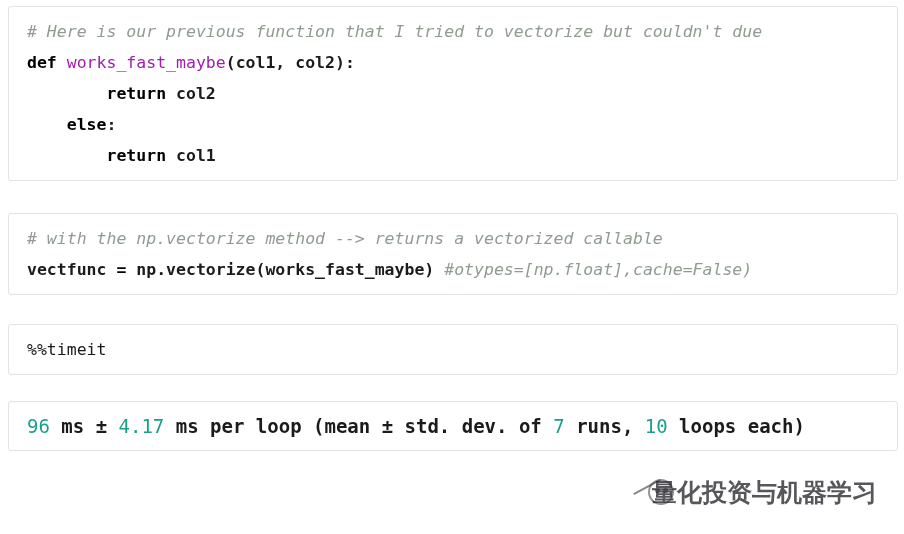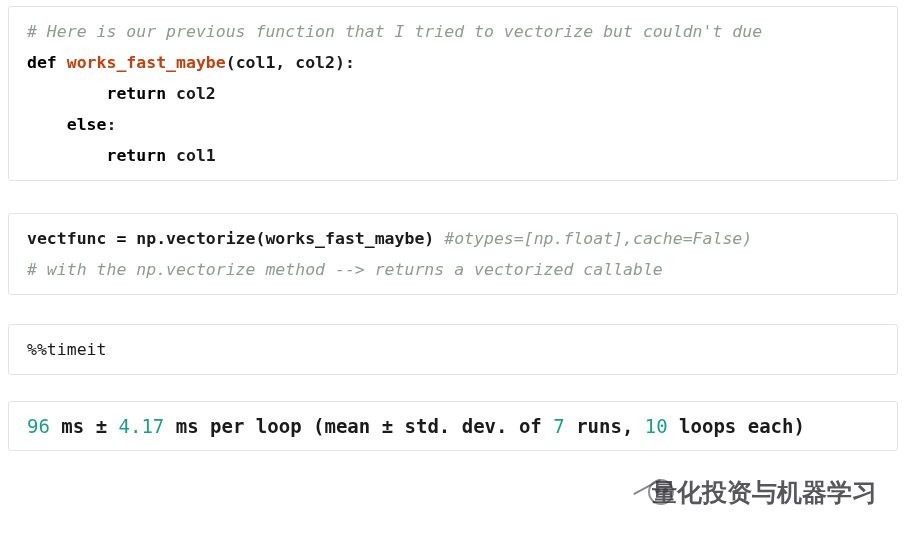--- a/index.html
+++ b/index.html
@@ -46,21 +46,21 @@
   .out-line {
     white-space: pre;
     font-size: 19px;
     line-height: 30px;
     color: #1a1a1a;
     height: 30px;
   }
   
   .cmt  { color: #8f9c8f; font-style: italic; }
   .kw   { color: #000000; font-weight: bold; }
-  .fn   { color: #c2410c; font-weight: bold; }
+  .fn   { color: #a21caf; font-weight: normal; }
   .str  { color: #d02060; }
   .op   { color: #000000; font-weight: bold; }
   .plain{ color: #1b1b1b; font-weight: bold; }
   .num  { color: #1aa08a; }
   .magic{ color: #1b1b1b; }
 
   
   .watermark {
     position: absolute;
     pointer-events: none;
@@ -127,22 +127,22 @@
 
   <div class="cell" id="cell0">
       <div class="line"><span class="cmt"># Here is our previous function that I tried to vectorize but couldn't due</span></div>
       <div class="line"><span class="kw">def </span><span class="fn">works_fast_maybe</span><span class="plain">(col1, col2):</span></div>
       <div class="line"><span class="plain">        </span><span class="kw">return </span><span class="plain">col2</span></div>
       <div class="line"><span class="plain">    </span><span class="kw">else</span><span class="plain">:</span></div>
       <div class="line"><span class="plain">        </span><span class="kw">return </span><span class="plain">col1</span></div>
     </div>
   <div class="gap-a"></div>
   <div class="cell" id="cell1">
+      <div class="line"><span class="cmt"># with the np.vectorize method --&gt; returns a vectorized callable</span></div>
       <div class="line"><span class="plain">vectfunc </span><span class="op">=</span><span class="plain"> np.vectorize(works_fast_maybe) </span><span class="cmt">#otypes=[np.float],cache=False)</span></div>
-      <div class="line"><span class="cmt"># with the np.vectorize method --&gt; returns a vectorized callable</span></div>
     </div>
   <div class="gap-b"></div>
   <div class="cell" id="cell2">
       <div class="line"><span class="magic">%%timeit</span></div>
     </div>
   <div class="gap-c"></div>
   <div class="cell" id="cell3">
       <div class="out-line"><span class="num">96</span><span class="plain"> ms ± </span><span class="num">4.17</span><span class="plain"> ms per loop (mean ± std. dev. of </span><span class="num">7</span><span class="plain"> runs, </span><span class="num">10</span><span class="plain"> loops each)</span></div>
     </div>
 

